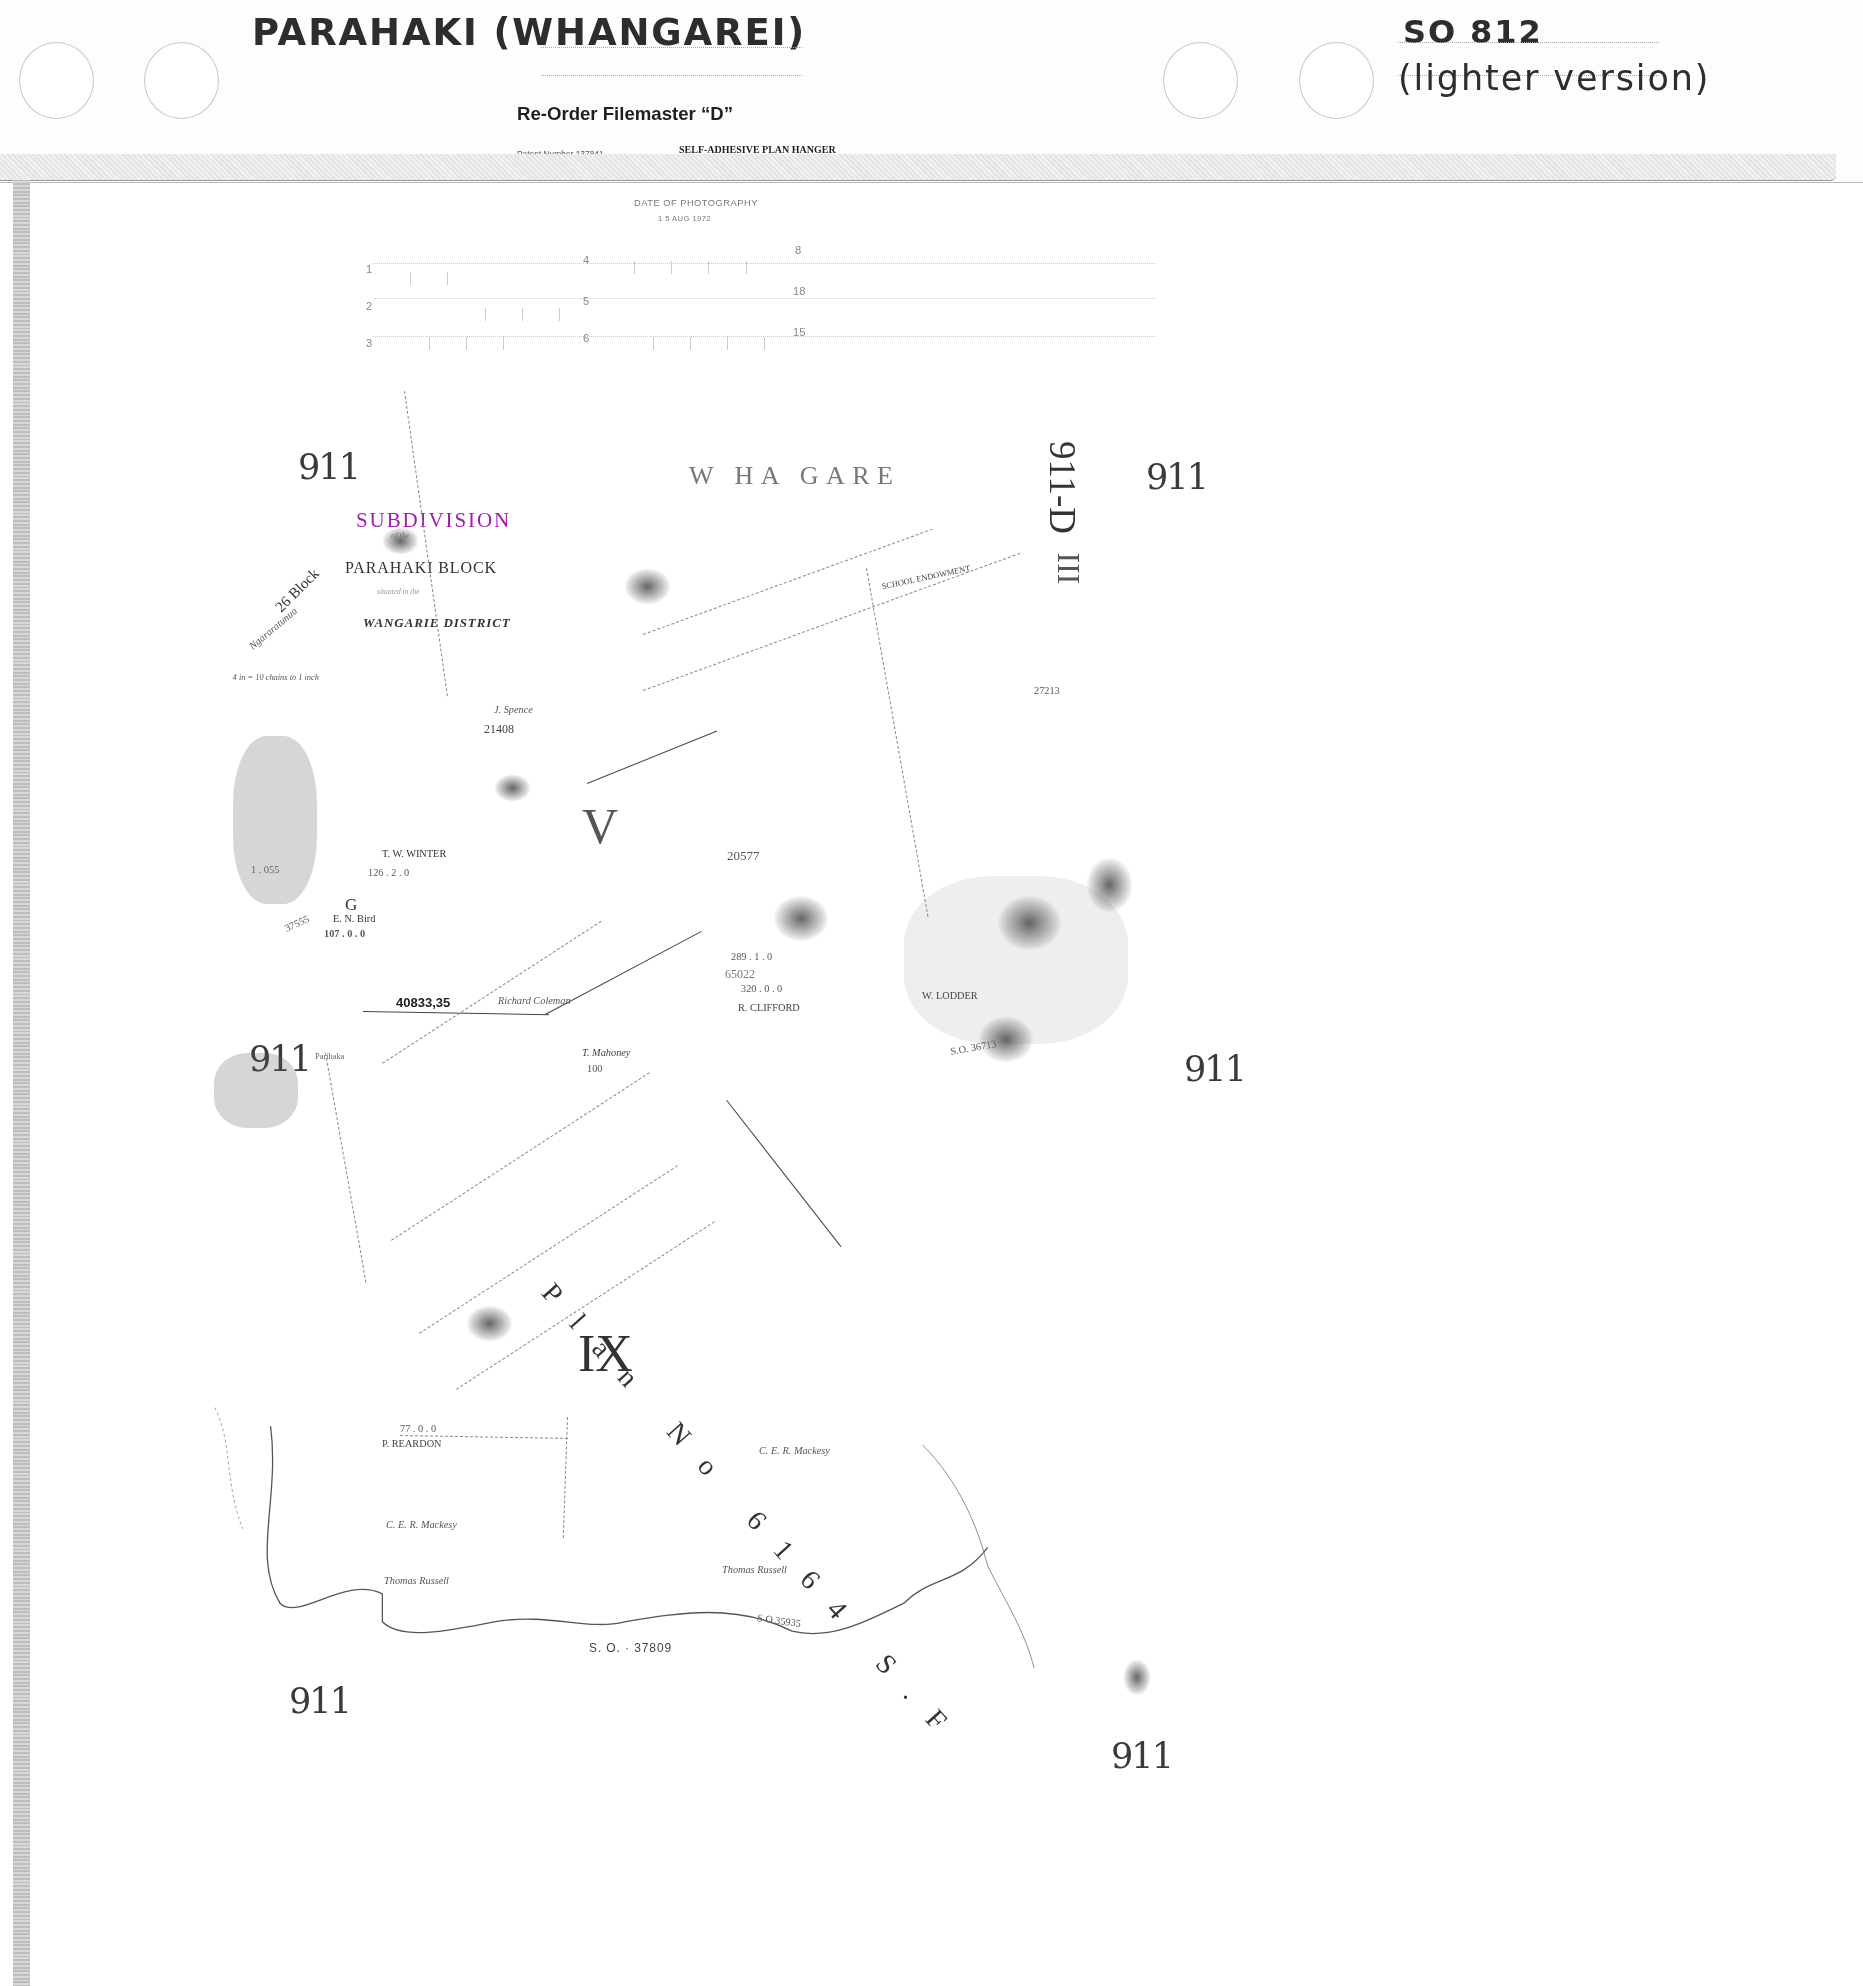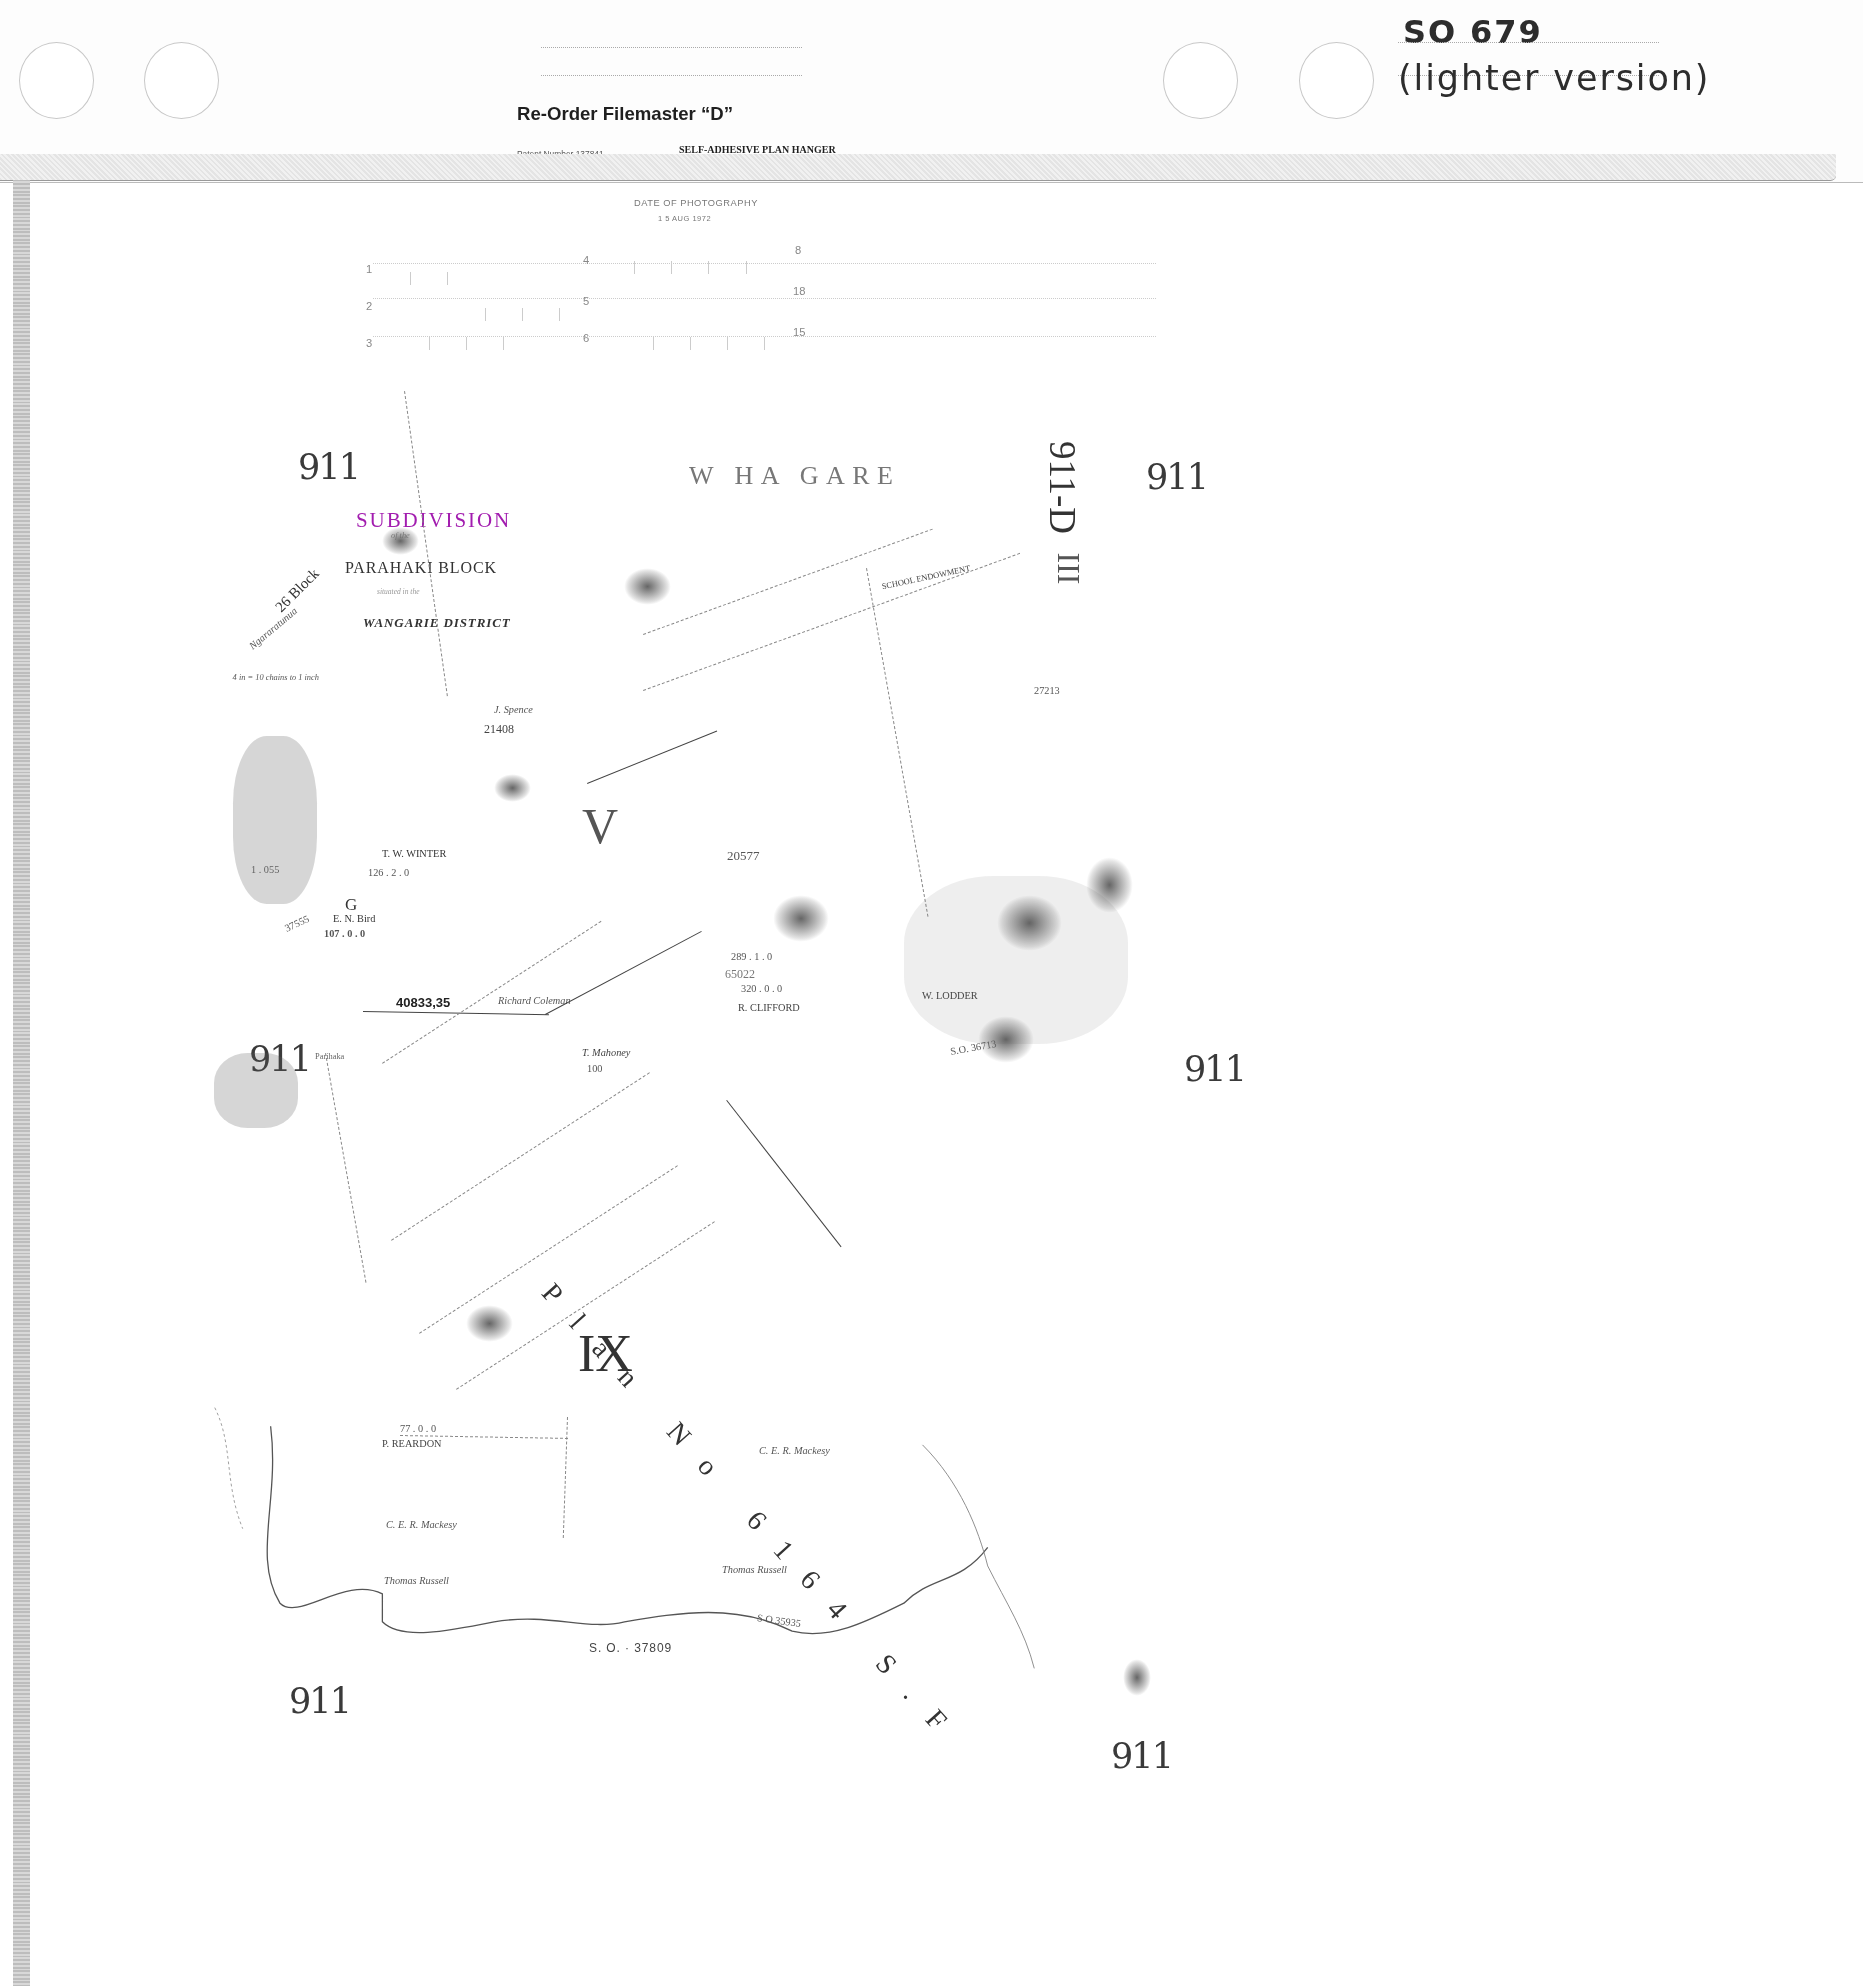--- a/index.html
+++ b/index.html
@@ -43,24 +43,25 @@
 </style>
 </head>
 <body>
 
 <div class="hanger">
   <div class="hole" style="left:18.6px; top:42px;"></div>
   <div class="hole" style="left:144px; top:42px;"></div>
   <div class="hole" style="left:1163px; top:42px;"></div>
   <div class="hole" style="left:1299px; top:42px;"></div>
 
+  <div class="handwrite" style="left:252px; top:11.2px; font-size:37px;">PARAHAKI (WHANGAREI)</div>
   <div class="dotline" style="left:541px; top:47px; width:261px;"></div>
   <div class="dotline" style="left:541px; top:75px; width:261px;"></div>
 
-  <div class="handwrite" style="left:1403px; top:13px; font-size:32px;">SO 679</div>
+  <div class="handwrite" style="left:1403px; top:13px; font-size:32px;">SO 812</div>
   <div class="dotline" style="left:1398px; top:42px; width:261px;"></div>
   <div class="dotline" style="left:1398px; top:75px; width:261px;"></div>
   <div class="handwrite" style="left:1398px; top:58px; font-size:35px; font-weight:normal;">(lighter version)</div>
 
   <div class="brand" style="left:517px; top:103px; font-size:18.6px; font-weight:bold;">Re-Order Filemaster “D”</div>
   <div class="brand" style="left:679px; top:144px; font-size:10px; font-weight:bold;font-family:Liberation Serif, serif;">SELF-ADHESIVE PLAN HANGER</div>
   <div class="brand" style="left:517px; top:149px; font-size:8.4px; color:#555;">Patent Number 137841</div>
   <div class="hanger-shade"></div>
 </div>
 

